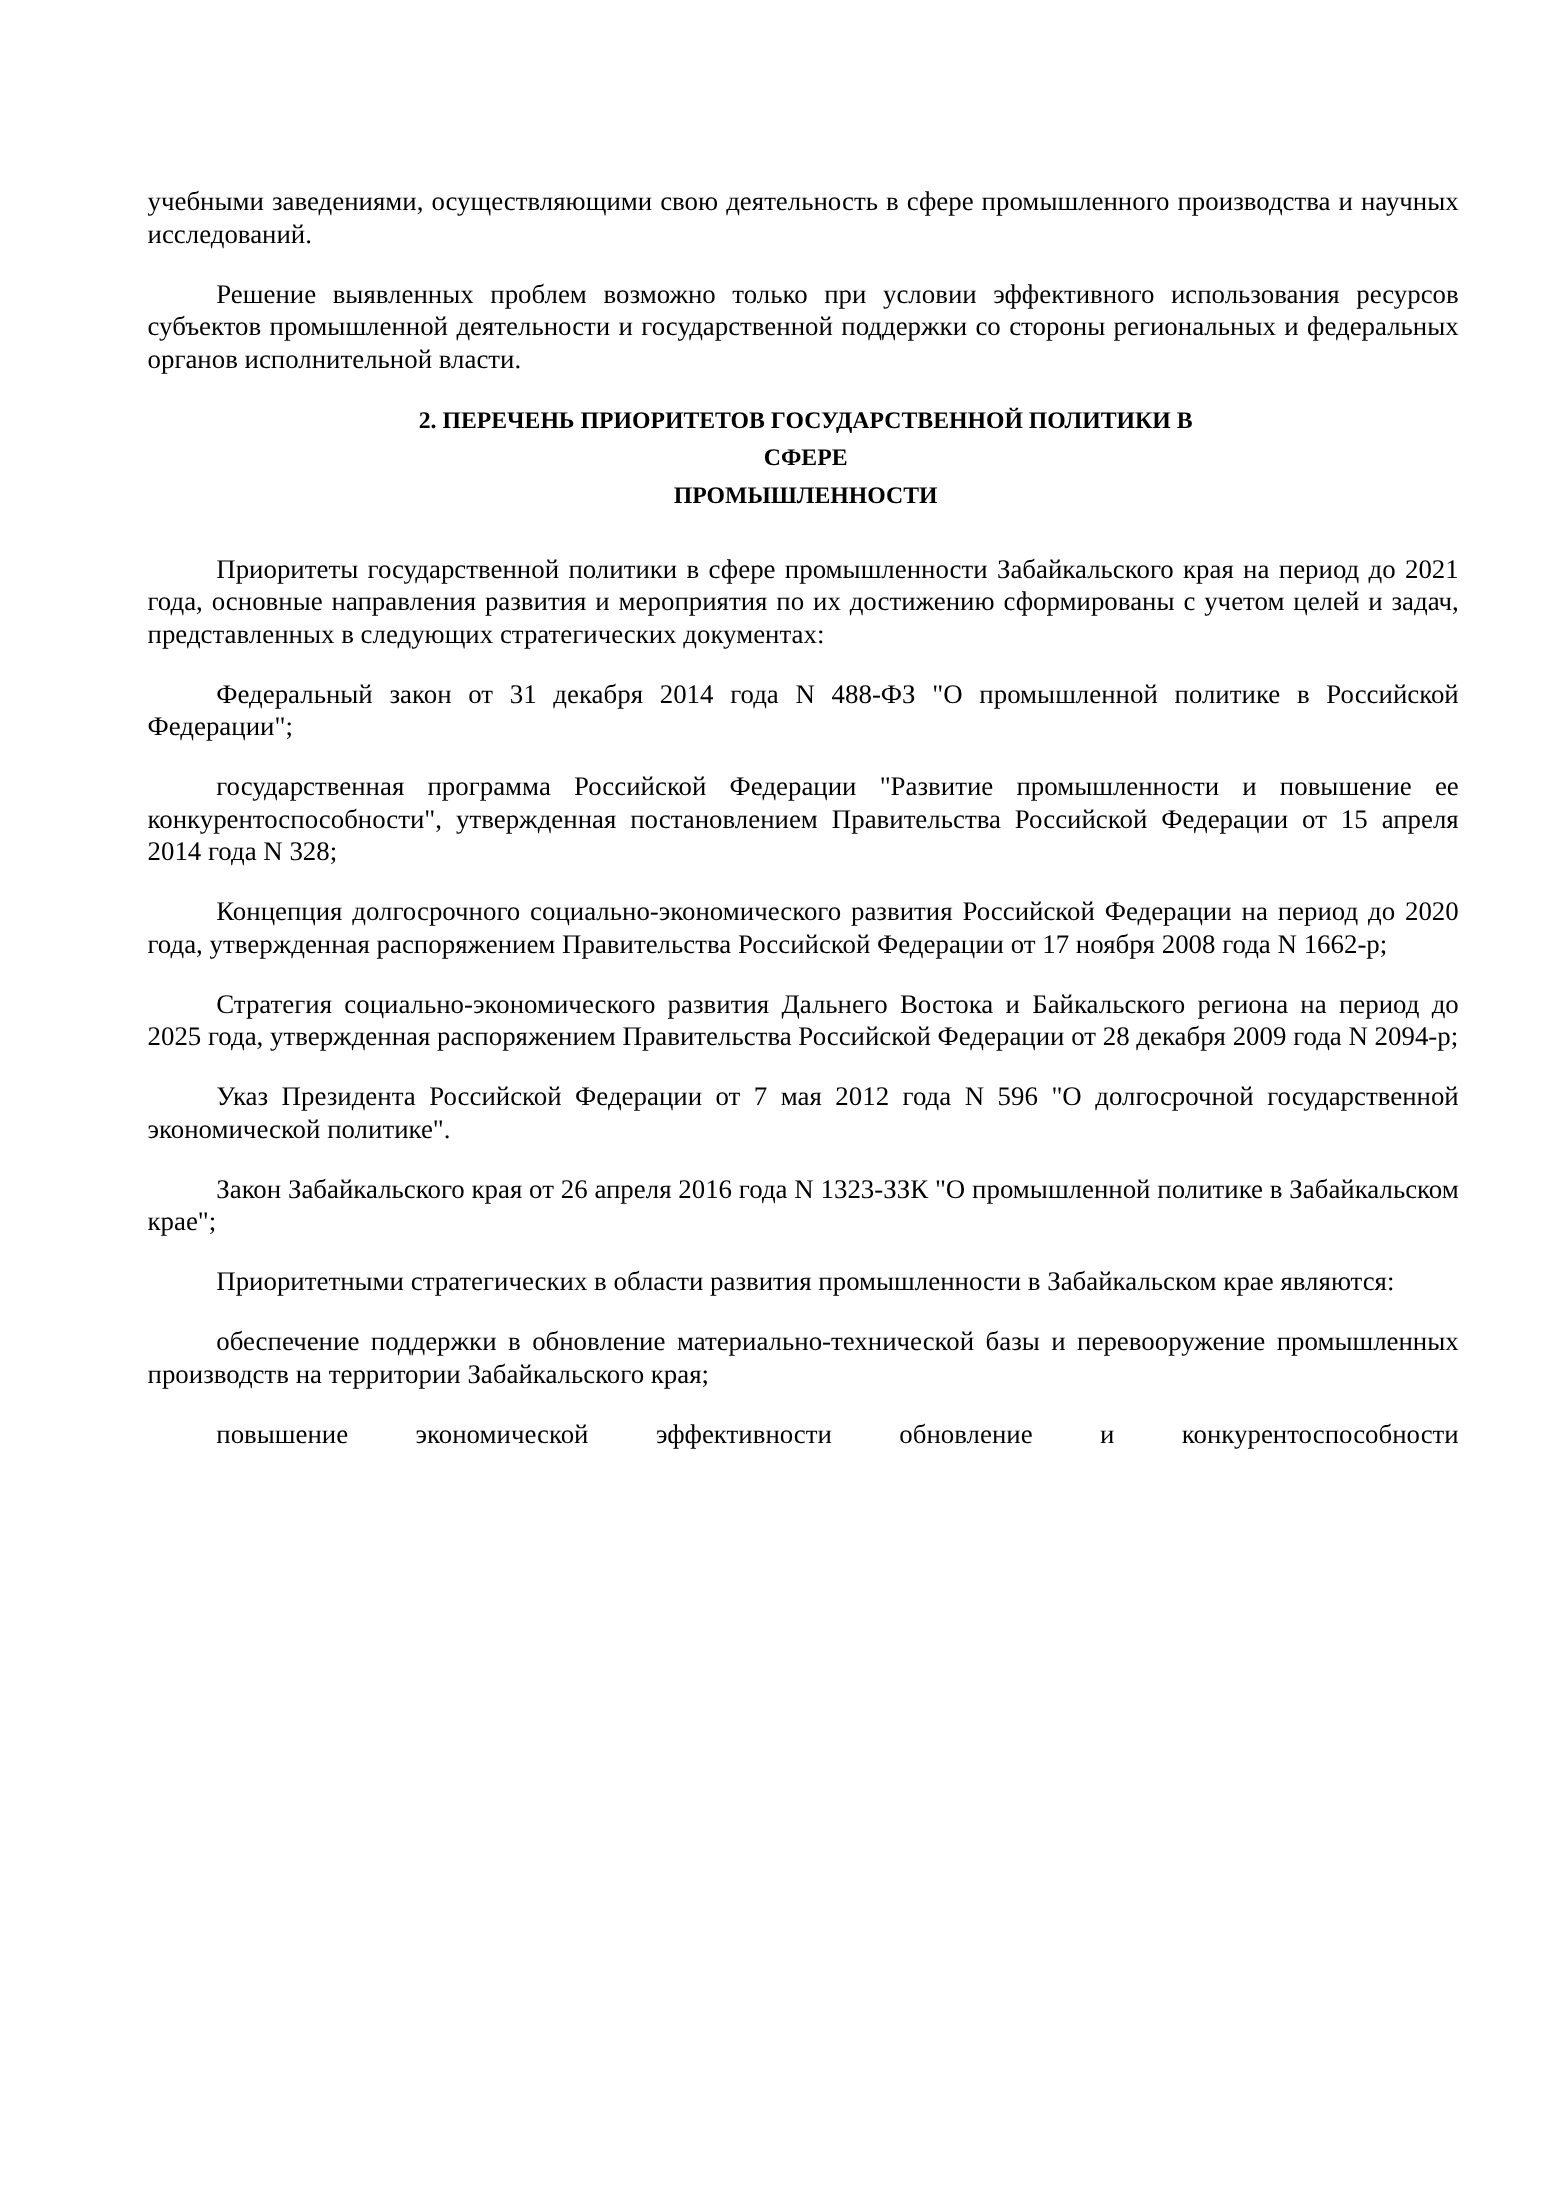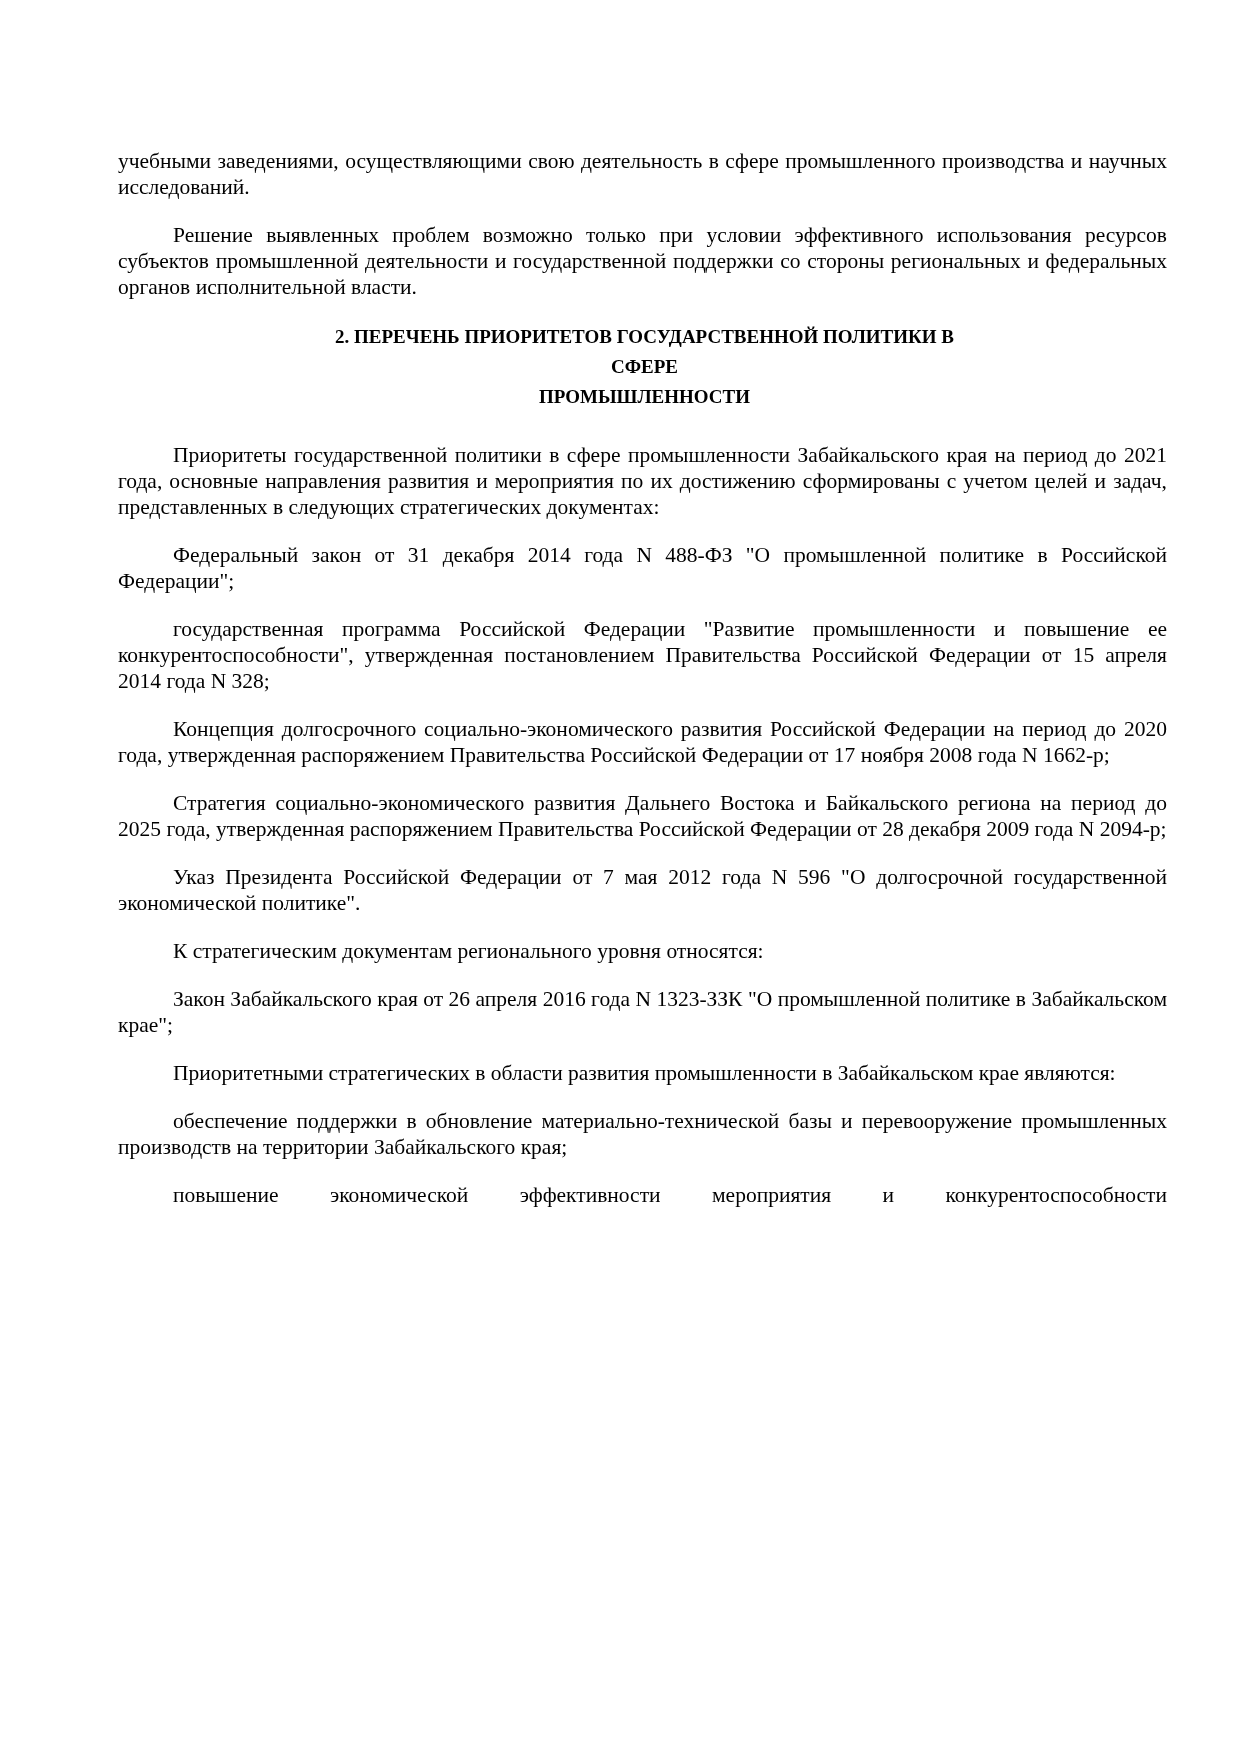--- a/index.html
+++ b/index.html
@@ -41,18 +41,17 @@
     <span>СФЕРЕ</span>
     <span>ПРОМЫШЛЕННОСТИ</span>
   </h2>
 
   <p class="p">Приоритеты государственной политики в сфере промышленности Забайкальского края на период до 2021 года, основные направления развития и мероприятия по их достижению сформированы с учетом целей и задач, представленных в следующих стратегических документах:</p>
   <p class="p">Федеральный закон от 31 декабря 2014 года N 488-ФЗ "О промышленной политике в Российской Федерации";</p>
   <p class="p">государственная программа Российской Федерации "Развитие промышленности и повышение ее конкурентоспособности", утвержденная постановлением Правительства Российской Федерации от 15 апреля 2014 года N 328;</p>
   <p class="p">Концепция долгосрочного социально-экономического развития Российской Федерации на период до 2020 года, утвержденная распоряжением Правительства Российской Федерации от 17 ноября 2008 года N 1662-р;</p>
   <p class="p">Стратегия социально-экономического развития Дальнего Востока и Байкальского региона на период до 2025 года, утвержденная распоряжением Правительства Российской Федерации от 28 декабря 2009 года N 2094-р;</p>
   <p class="p">Указ Президента Российской Федерации от 7 мая 2012 года N 596 "О долгосрочной государственной экономической политике".</p>
-  <p class="p">К стратегическим документам регионального уровня относятся:</p>
   <p class="p">Закон Забайкальского края от 26 апреля 2016 года N 1323-ЗЗК "О промышленной политике в Забайкальском крае";</p>
   <p class="p">Приоритетными стратегических в области развития промышленности в Забайкальском крае являются:</p>
   <p class="p">обеспечение поддержки в обновление материально-технической базы и перевооружение промышленных производств на территории Забайкальского края;</p>
-  <p class="p" style="text-align-last: justify;">повышение экономической эффективности мероприятия и конкурентоспособности</p>
+  <p class="p" style="text-align-last: justify;">повышение экономической эффективности обновление и конкурентоспособности</p>
 </div>
 
 </body></html>

